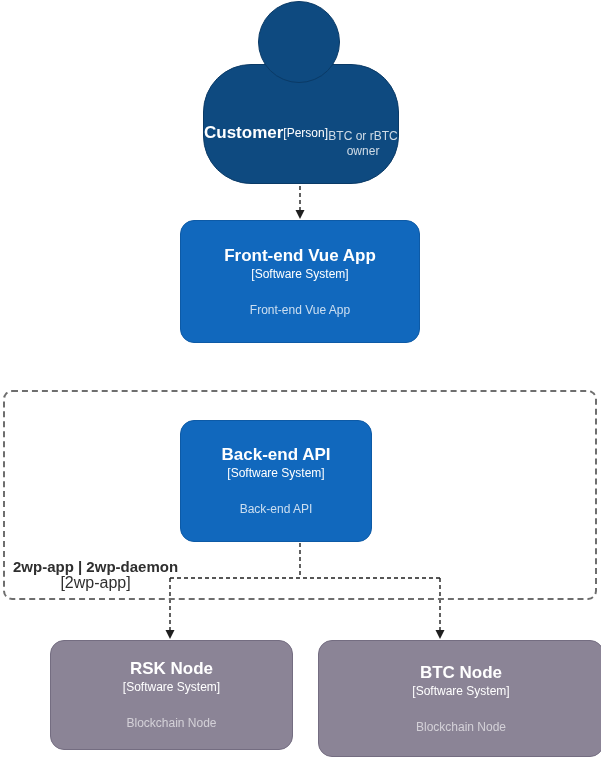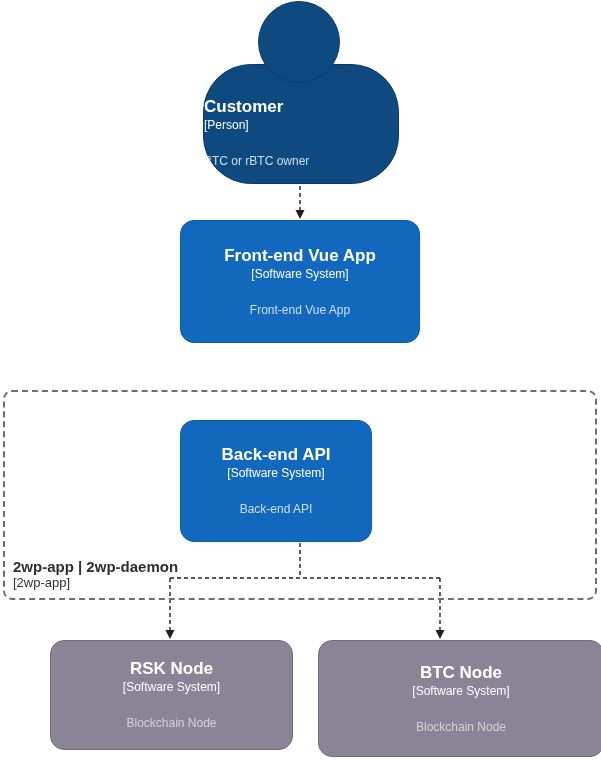--- a/index.html
+++ b/index.html
@@ -48,30 +48,30 @@
     left: 3px; top: 390px;
     width: 590px; height: 206px;
     border: 2px dashed var(--group-border);
     border-radius: 9px;
     box-sizing: content-box;
   }
   .group-label-wrap {
     position: absolute;
     left: 8px;
     bottom: 8px;
-    text-align: left;
+    text-align: center;
     color: var(--label-text);
   }
   .group-label {
     font-size: 15px;
     font-weight: bold;
     line-height: 18px;
   }
   .group-sublabel {
-    font-size: 13px;
+    font-size: 16px;
     line-height: 14px;
   }
   
   .sysbox {
     position: absolute;
     border-radius: 14px;
     display: flex;
     flex-direction: column;
     align-items: center;
     justify-content: center;
@@ -117,22 +117,22 @@
   }
   .person-body {
     position: absolute;
     left: 203px; top: 64px;
     width: 196px; height: 120px;
     background: var(--person-fill);
     border: 1px solid var(--person-border);
     border-radius: 48px;
     box-sizing: border-box;
     display: flex;
-    flex-direction: column;
-    align-items: flex-start;
+    flex-direction: row;
+    align-items: center;
     justify-content: center;
     text-align: center;
     color: #ffffff;
     padding-top: 18px;
   }
   .person-body .node-desc { color: rgba(255,255,255,0.80); }
   .person-head {
     position: absolute;
     left: 258px; top: 1px;
     width: 82px; height: 82px;

